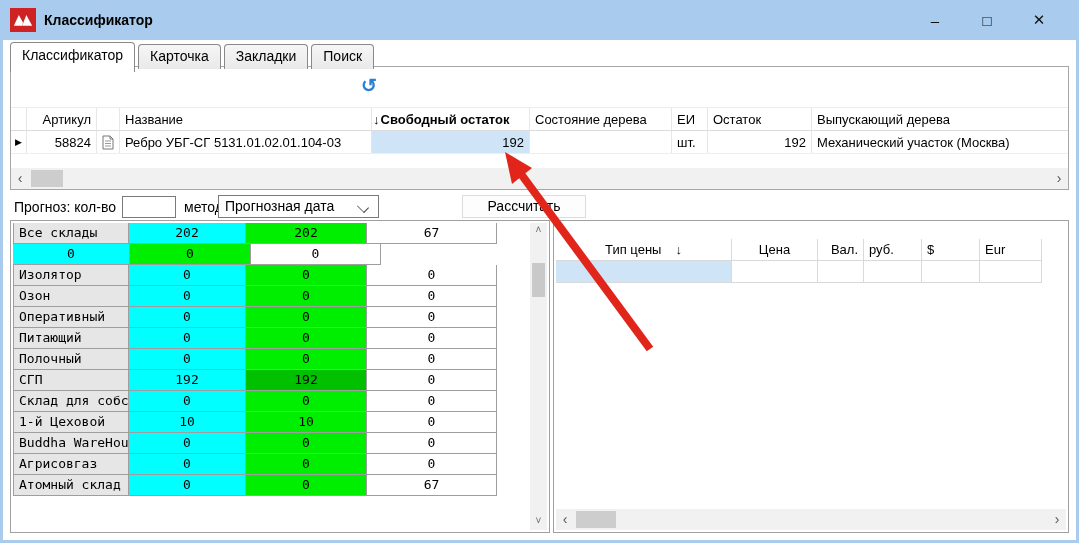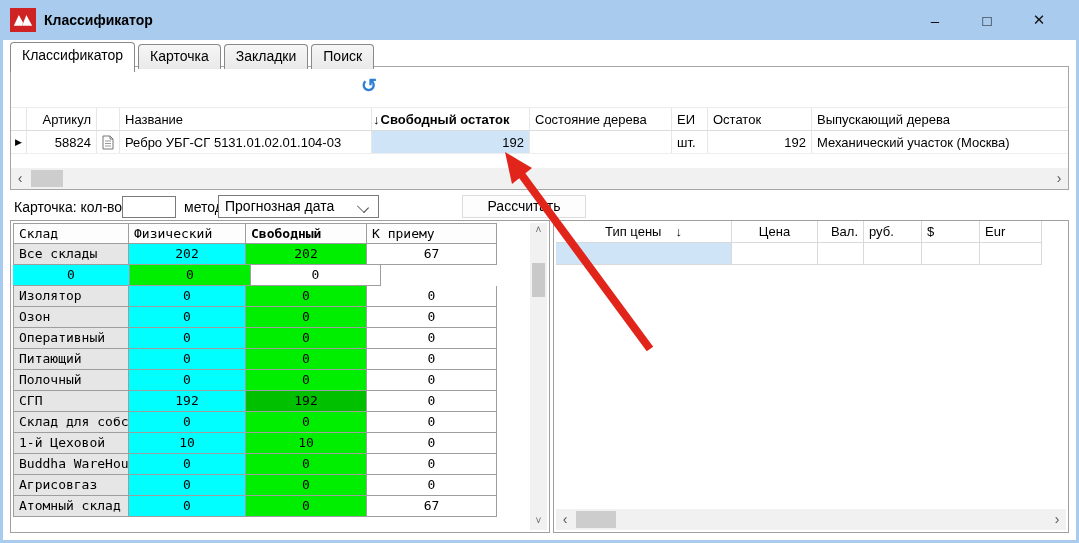--- a/index.html
+++ b/index.html
@@ -82,21 +82,21 @@
 
   
   .vscroll{position:absolute;right:2px;top:2px;bottom:2px;width:17px;background:#f1f1f1;}
   .vs-arrow{position:absolute;left:0;width:17px;height:16px;text-align:center;color:#666;font-size:10px;line-height:14px;}
   .vs-up{top:0;} .vs-down{bottom:0;}
   .vs-thumb{position:absolute;left:2px;top:40px;width:13px;height:34px;background:#c9c9c9;}
 
   
   .right-panel{position:absolute;left:553px;top:220px;width:516px;height:313px;border:1px solid #a0a0a0;
                box-sizing:border-box;background:#fff;}
-  .ptable{position:absolute;left:2px;top:0;font-size:13px;}
+  .ptable{position:absolute;left:2px;top:18px;font-size:13px;}
   .phead,.prow{display:flex;height:22px;line-height:21px;}
   .pcell{box-sizing:border-box;border-right:1px solid #d9d9d9;border-bottom:1px solid #d9d9d9;padding:0 5px;
          white-space:nowrap;overflow:hidden;}
   .ptype{width:176px;text-align:center;display:flex;align-items:center;justify-content:center;gap:14px;}
   .pprice{width:86px;text-align:center;}
   .pval{width:46px;text-align:right;}
   .prub{width:58px;} .pusd{width:58px;} .peur{width:62px;border-right:1px solid #d9d9d9;}
   .prow .ptype{background:#cfe5f7;}
   .p-sort{font-size:13px;}
 
@@ -172,37 +172,31 @@
     <div class="gcell c-sec">Механический участок (Москва)</div>
   </div>
 
   <div class="hscroll">
     <div class="hs-arrow hs-left">‹</div>
     <div class="hs-thumb"></div>
     <div class="hs-arrow hs-right">›</div>
   </div>
 </div>
 
-<div class="fc-label fc-l1">Карточка: кол-во</div>
+<div class="fc-label fc-l1">Прогноз: кол-во</div>
 <input class="fc-input" value="" style="">
 <div class="fc-label fc-l2">метод</div>
 <div class="fc-combo">
   <span>Прогнозная дата</span>
   <span class="fc-chevron"></span>
 </div>
 <div class="fc-button">Рассчитать</div>
 
 <div class="left-panel">
   <div class="wtable">
-    <div class="whead">
-      <div class="wcell wname">Склад</div>
-      <div class="wcell wphys" style="background:#fdfdfd">Физический</div>
-      <div class="wcell wfree wb" style="background:#fdfdfd">Свободный</div>
-      <div class="wcell win">К приему</div>
-    </div>
     <div>
         <div class="wrow">
           <div class="wcell wname">Все склады</div>
           <div class="wcell wphys num">202</div>
           <div class="wcell wfree num">202</div>
           <div class="wcell win num">67</div>
         </div>
         <div class="wrow">
           <div class="wcell wphys num">0</div>
           <div class="wcell wfree num">0</div>

